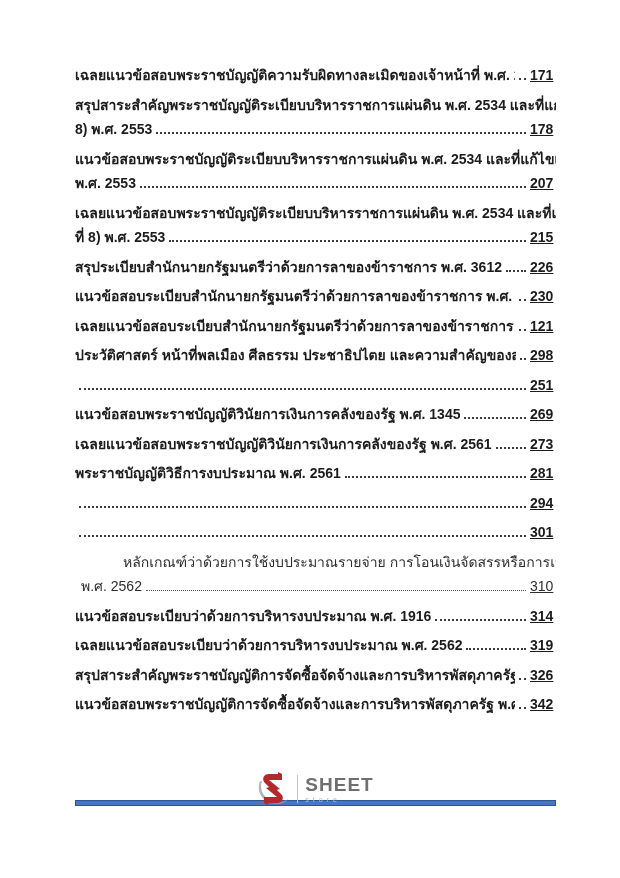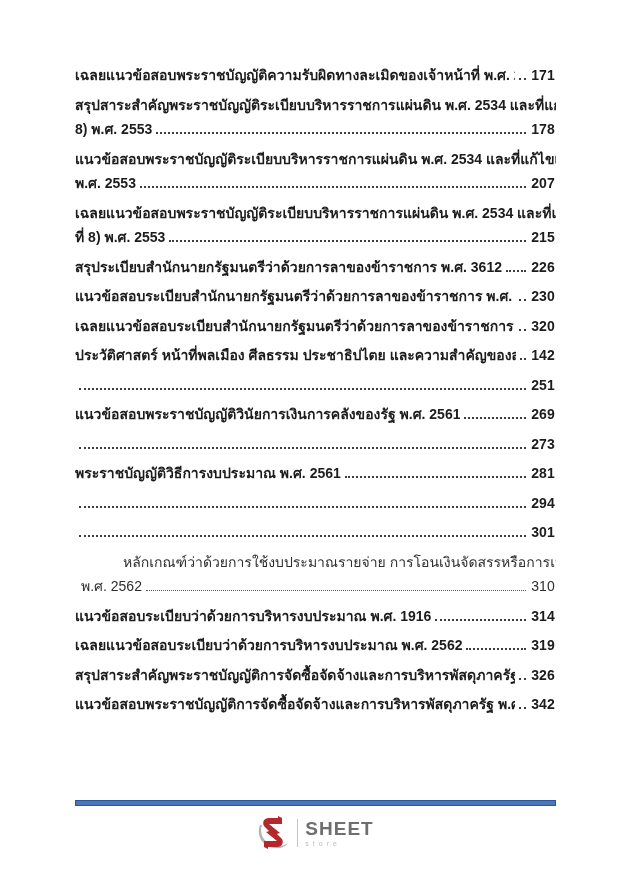--- a/index.html
+++ b/index.html
@@ -33,37 +33,37 @@
     white-space:nowrap;
     overflow:hidden;
   }
   .leader {
     flex:1 1 8px;
     min-width:6px;
     border-bottom:2px dotted #3c3c3c;
     margin:0 4px 4px 4px;
     height:1px;
   }
-  .pg { flex:0 0 auto; min-width:26px; text-align:center; }
+  .pg { flex:0 0 auto; min-width:26px; text-align:left;text-decoration:underline; }
   
   .entry.light { font-weight:400; color:#2e2e2e; }
   .entry.light .leader { border-bottom-width:1px; border-bottom-color:#5a5a5a; }
   .entry.light .cont-first { padding-left:48px; }
   .entry.light .toc-line { padding-left:6px; }
   
   .footer-divider {
     position:absolute;
     left:75px; right:64px; top:800px;
     height:6px;
     background:#4a76c0;
     border:1px solid #2f5496;
   }
   .logo {
     position:absolute;
-    top:815px; left:0; right:0;
+    top:771px; left:0; right:0;
     display:flex;
     justify-content:center;
     align-items:center;
     gap:7px;
     margin-left:10px;
   }
   .logo-icon { width:34px; height:36px; flex:0 0 auto; }
   .logo-sep { width:1px; height:28px; background:#c4c4c4; flex:0 0 auto; }
   .logo-textcol { display:flex; flex-direction:column; }
   .logo-name {
@@ -129,45 +129,46 @@
         <div class="toc-line">
           <span class="txt">แนวข้อสอบระเบียบสำนักนายกรัฐมนตรีว่าด้วยการลาของข้าราชการ พ.ศ. 2555</span>
           <span class="leader"></span>
           <span class="pg">230</span>
         </div>
       </div>
       <div class="entry">
         <div class="toc-line">
           <span class="txt">เฉลยแนวข้อสอบระเบียบสำนักนายกรัฐมนตรีว่าด้วยการลาของข้าราชการ พ.ศ. 2555</span>
           <span class="leader"></span>
-          <span class="pg">320</span>
+          <span class="pg">121</span>
         </div>
       </div>
       <div class="entry">
         <div class="toc-line">
           <span class="txt">ประวัติศาสตร์ หน้าที่พลเมือง ศีลธรรม ประชาธิปไตย และความสำคัญของสถาบันหลักของชาติ</span>
           <span class="leader"></span>
-          <span class="pg">142</span>
+          <span class="pg">298</span>
         </div>
       </div>
       <div class="entry">
         <div class="toc-line">
           <span class="leader"></span>
           <span class="pg">251</span>
         </div>
       </div>
       <div class="entry">
         <div class="toc-line">
-          <span class="txt">แนวข้อสอบพระราชบัญญัติวินัยการเงินการคลังของรัฐ พ.ศ. 2561</span>
+          <span class="txt">แนวข้อสอบพระราชบัญญัติวินัยการเงินการคลังของรัฐ พ.ศ. 1345</span>
           <span class="leader"></span>
           <span class="pg">269</span>
         </div>
       </div>
       <div class="entry">
         <div class="toc-line">
+          <span class="txt">เฉลยแนวข้อสอบพระราชบัญญัติวินัยการเงินการคลังของรัฐ พ.ศ. 2561</span>
           <span class="leader"></span>
           <span class="pg">273</span>
         </div>
       </div>
       <div class="entry">
         <div class="toc-line">
           <span class="txt">พระราชบัญญัติวิธีการงบประมาณ พ.ศ. 2561</span>
           <span class="leader"></span>
           <span class="pg">281</span>
         </div>

